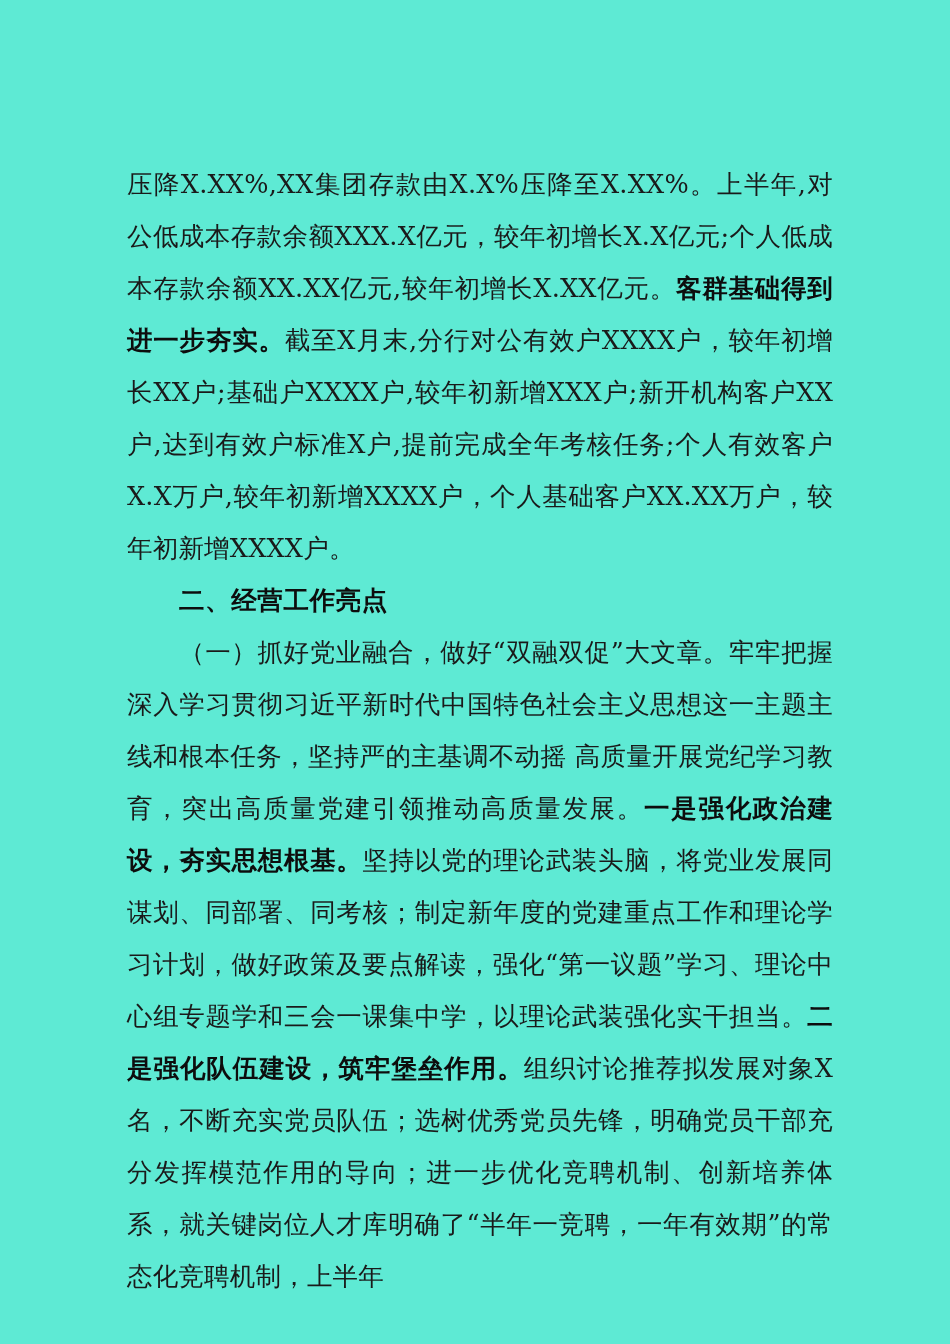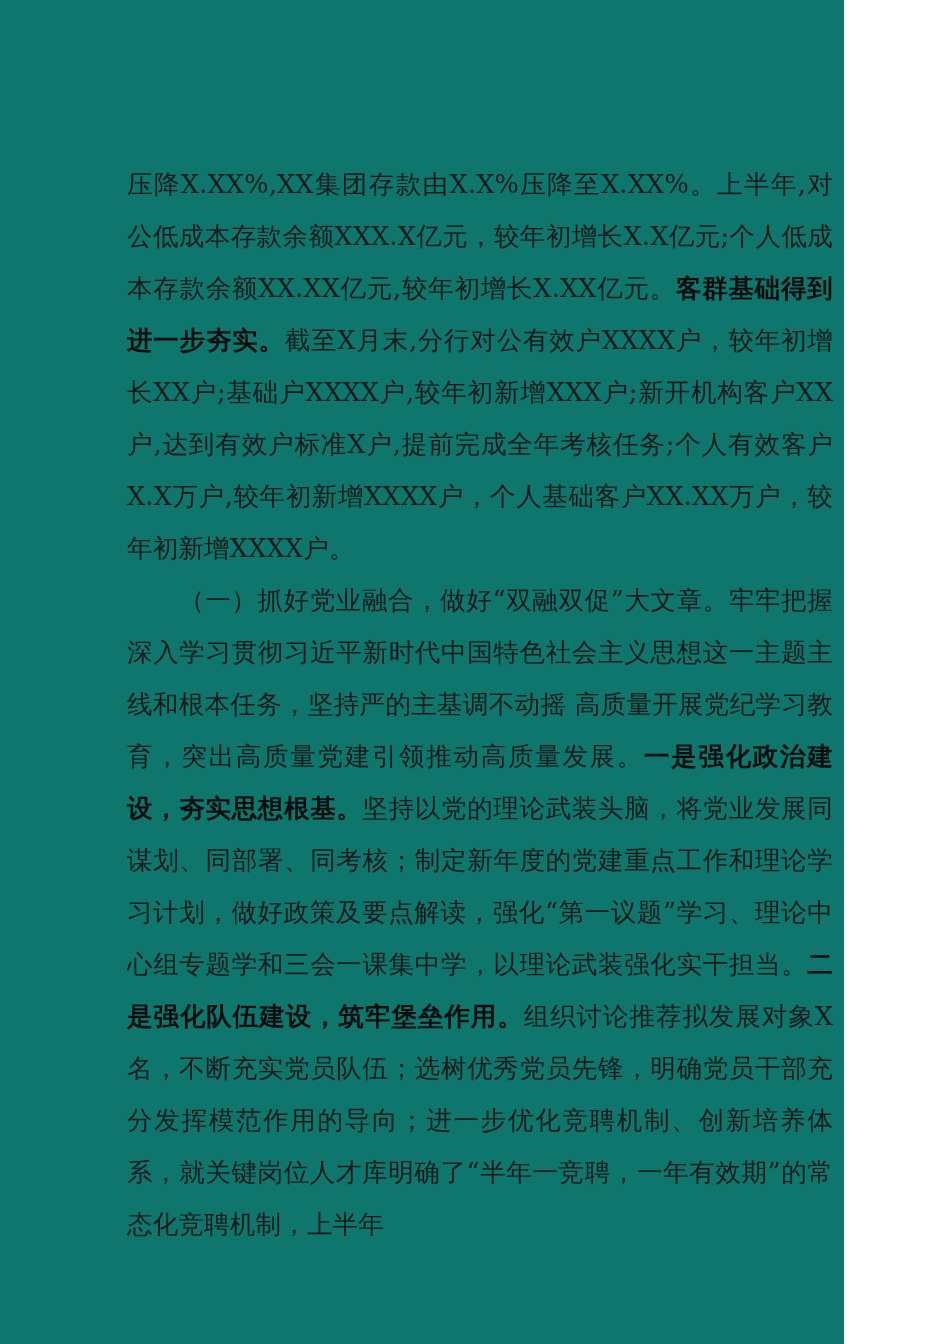--- a/index.html
+++ b/index.html
@@ -10,23 +10,23 @@
   body {
     width: 950px;
     height: 1344px;
     font-family: "DejaVu Serif", "Liberation Serif", serif;
     color: #1a1a1a;
     overflow: hidden;
   }
 
   #page {
     position: relative;
-    width: 844px;
+    width: 950px;
     height: 1344px;
-    background: #0f766e;
+    background: #5eead4;
     box-sizing: border-box;
   }
 
   #doc-body {
     position: absolute;
     left: 127px;
     top: 158px;
     width: 706px;
   }
 
@@ -63,18 +63,19 @@
 </style>
 </head>
 <body>
 
 <div id="page">
 
   <div id="doc-body">
 
     <p class="para"><span>压降X.XX%,XX集团存款由X.X%压降至X.XX%。上半年,对公低成本存款余额XXX.X亿元，较年初增长X.X亿元;个人低成本存款余额XX.XX亿元,较年初增长X.XX亿元。</span><span class="b">客群基础得到进一步夯实。</span><span>截至X月末,分行对公有效户XXXX户，较年初增长XX户;基础户XXXX户,较年初新增XXX户;新开机构客户XX户,达到有效户标准X户,提前完成全年考核任务;个人有效客户X.X万户,较年初新增XXXX户，个人基础客户XX.XX万户，较年初新增XXXX户。</span></p>
 
+    <h2 class="heading">二、经营工作亮点</h2>
 
     <p class="para indent-2"><span>（一）抓好党业融合，做好“双融双促”大文章。牢牢把握深入学习贯彻习近平新时代中国特色社会主义思想这一主题主线和根本任务，坚持严的主基调不动摇 高质量开展党纪学习教育，突出高质量党建引领推动高质量发展。</span><span class="b">一是强化政治建设，夯实思想根基。</span><span>坚持以党的理论武装头脑，将党业发展同谋划、同部署、同考核；制定新年度的党建重点工作和理论学习计划，做好政策及要点解读，强化“第一议题”学习、理论中心组专题学和三会一课集中学，以理论武装强化实干担当。</span><span class="b">二是强化队伍建设，筑牢堡垒作用。</span><span>组织讨论推荐拟发展对象X名，不断充实党员队伍；选树优秀党员先锋，明确党员干部充分发挥模范作用的导向；进一步优化竞聘机制、创新培养体系，就关键岗位人才库明确了“半年一竞聘，一年有效期”的常态化竞聘机制，上半年</span></p>
 
   </div>
 
 </div>
 
 </body></html>

